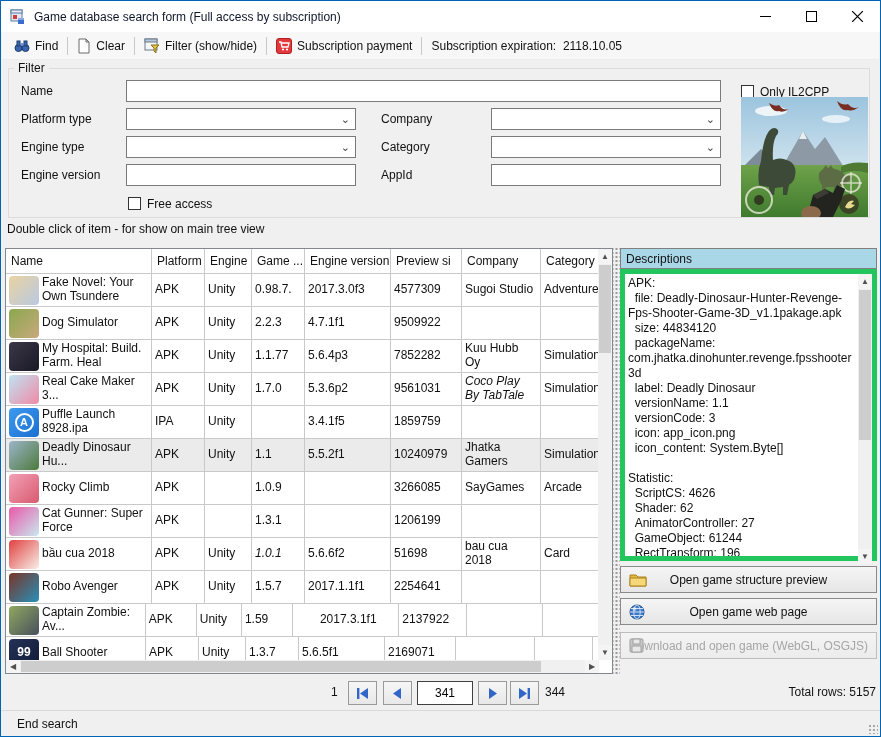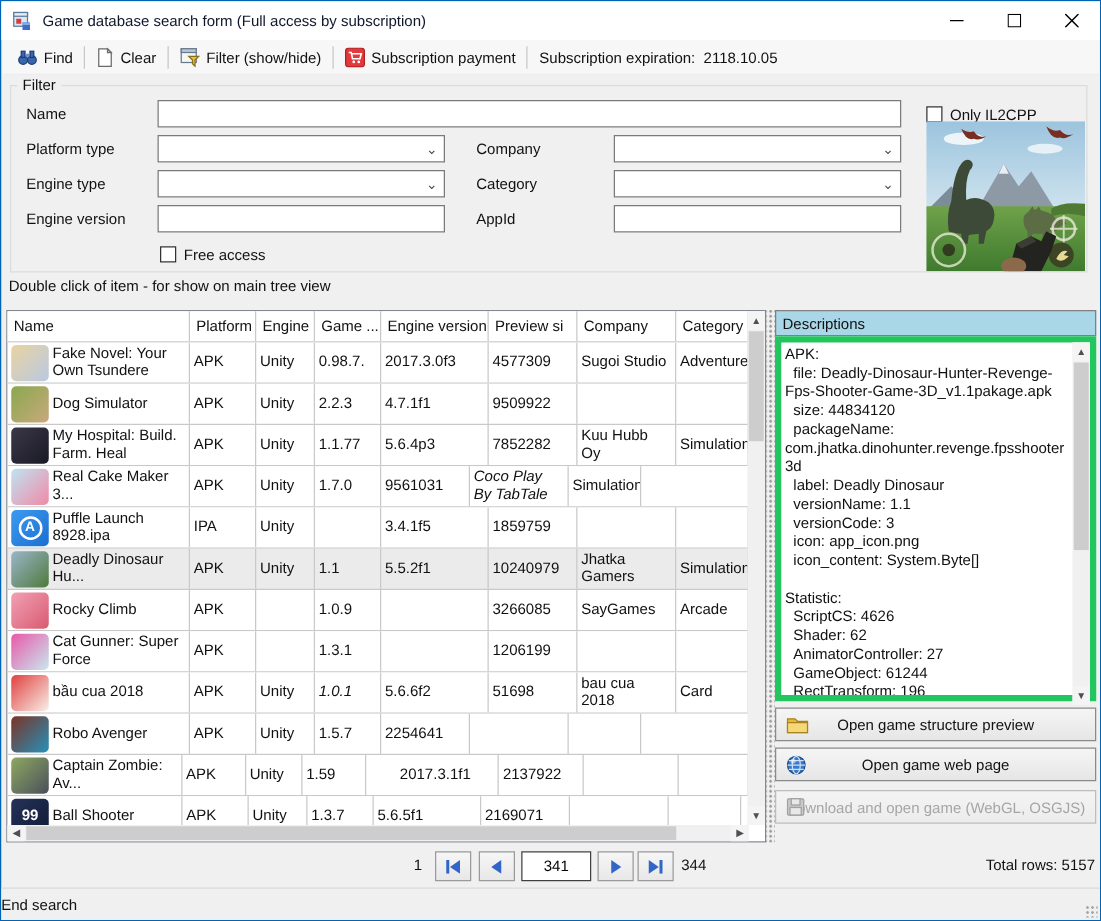--- a/index.html
+++ b/index.html
@@ -97,21 +97,21 @@
   .pbtn { position:absolute; top:4px; width:29px; height:24px;
           background:linear-gradient(#f6f6f6,#e8e8e8); border:1px solid #9a9a9a;
           display:flex; align-items:center; justify-content:center; }
   .pinput { position:absolute; top:4px; width:56px; height:24px; border:1px solid #404040;
             background:#fff; text-align:center; font-size:12px;
             font-family:"Liberation Sans",sans-serif; }
   .totalrows { position:absolute; right:6px; top:8px; }
 
   
   .statusbar { position:absolute; left:0; bottom:0; width:879px; height:26px; background:#f0f0f0;
-               border-top:1px solid #d9d9d9; display:flex; align-items:center; padding-left:0; }
+               border-top:1px solid #d9d9d9; display:flex; align-items:center; padding-left:16px; }
   .grip { position:absolute; right:2px; bottom:2px; width:10px; height:10px;
           background:radial-gradient(#a8a8a8 1px, transparent 1.2px); background-size:4px 4px; }
 </style>
 </head>
 <body>
 
 <div class="window">
 
   <div class="titlebar">
     <svg class="appicon" viewBox="0 0 16 16">
@@ -317,20 +317,21 @@
           <div class="td" style="width: 58px;">Simulation</div>
         </div>
         <div class="tr">
           <div class="td name-cell" style="width: 146px;">
             <div class="gicon" style="background: linear-gradient(135deg, rgb(191, 227, 242), rgb(240, 138, 166));"></div>
             <span class="name-text">Real Cake Maker 3...</span>
           </div>
           <div class="td" style="width: 53px;">APK</div>
           <div class="td" style="width: 47px;">Unity</div>
           <div class="td" style="width: 53px;">1.7.0</div>
+          <div class="td" style="width: 86px;">5.3.6p2</div>
           <div class="td" style="width: 71px;">9561031</div>
           <div class="td wrapok" style="width: 79px; font-style: italic;">Coco Play By TabTale</div>
           <div class="td" style="width: 58px;">Simulation</div>
         </div>
         <div class="tr">
           <div class="td name-cell" style="width: 146px;">
             <div class="gicon ring" style="background: linear-gradient(135deg, rgb(61, 154, 240), rgb(27, 111, 208));">
               <span class="glabel">A</span>
             </div>
             <span class="name-text">Puffle Launch 8928.ipa</span>
@@ -396,20 +397,21 @@
           <div class="td" style="width: 58px;">Card</div>
         </div>
         <div class="tr">
           <div class="td name-cell" style="width: 146px;">
             <div class="gicon" style="background: linear-gradient(135deg, rgb(122, 52, 38), rgb(40, 144, 184));"></div>
             <span class="name-text">Robo Avenger</span>
           </div>
           <div class="td" style="width: 53px;">APK</div>
           <div class="td" style="width: 47px;">Unity</div>
           <div class="td" style="width: 53px;">1.5.7</div>
+          <div class="td" style="width: 86px;">2017.1.1f1</div>
           <div class="td" style="width: 71px;">2254641</div>
           <div class="td wrapok" style="width: 79px;"></div>
           <div class="td" style="width: 58px;"></div>
         </div>
         <div class="tr">
           <div class="td name-cell" style="width: 146px;">
             <div class="gicon" style="background: linear-gradient(135deg, rgb(144, 168, 96), rgb(72, 80, 92));"></div>
             <span class="name-text">Captain Zombie: Av...</span>
           </div>
           <div class="td" style="width: 53px;">APK</div>

